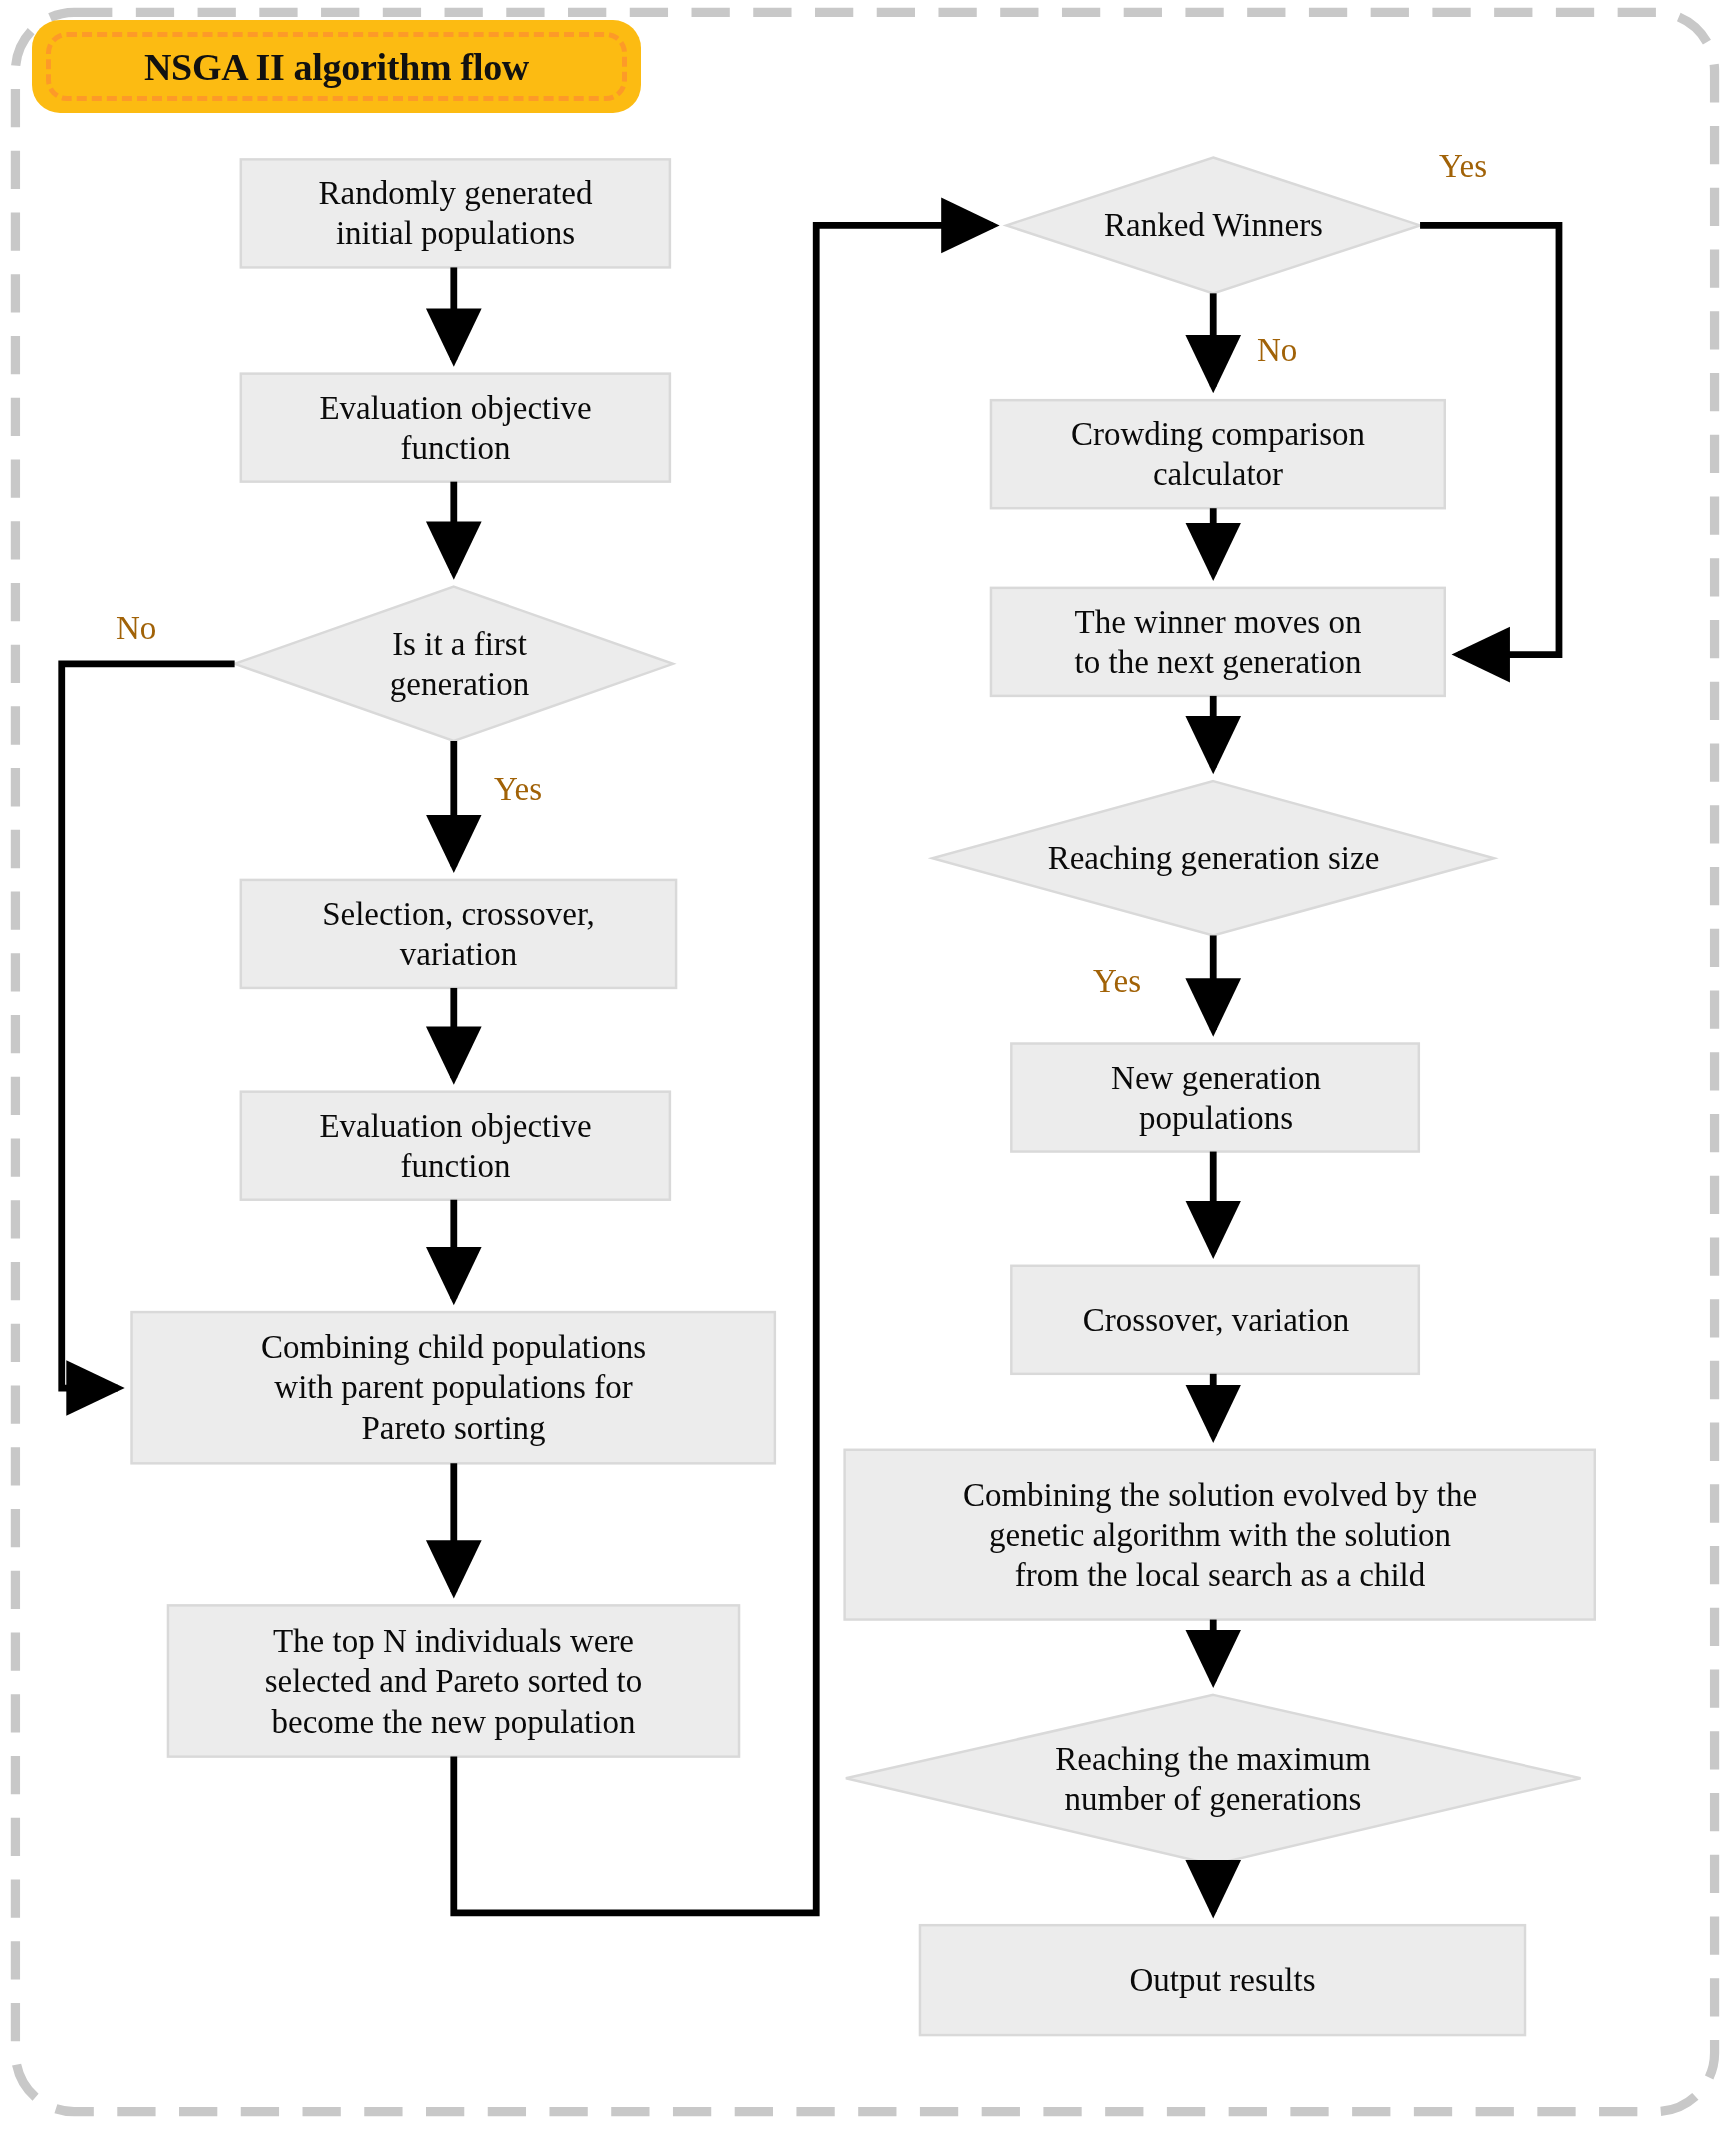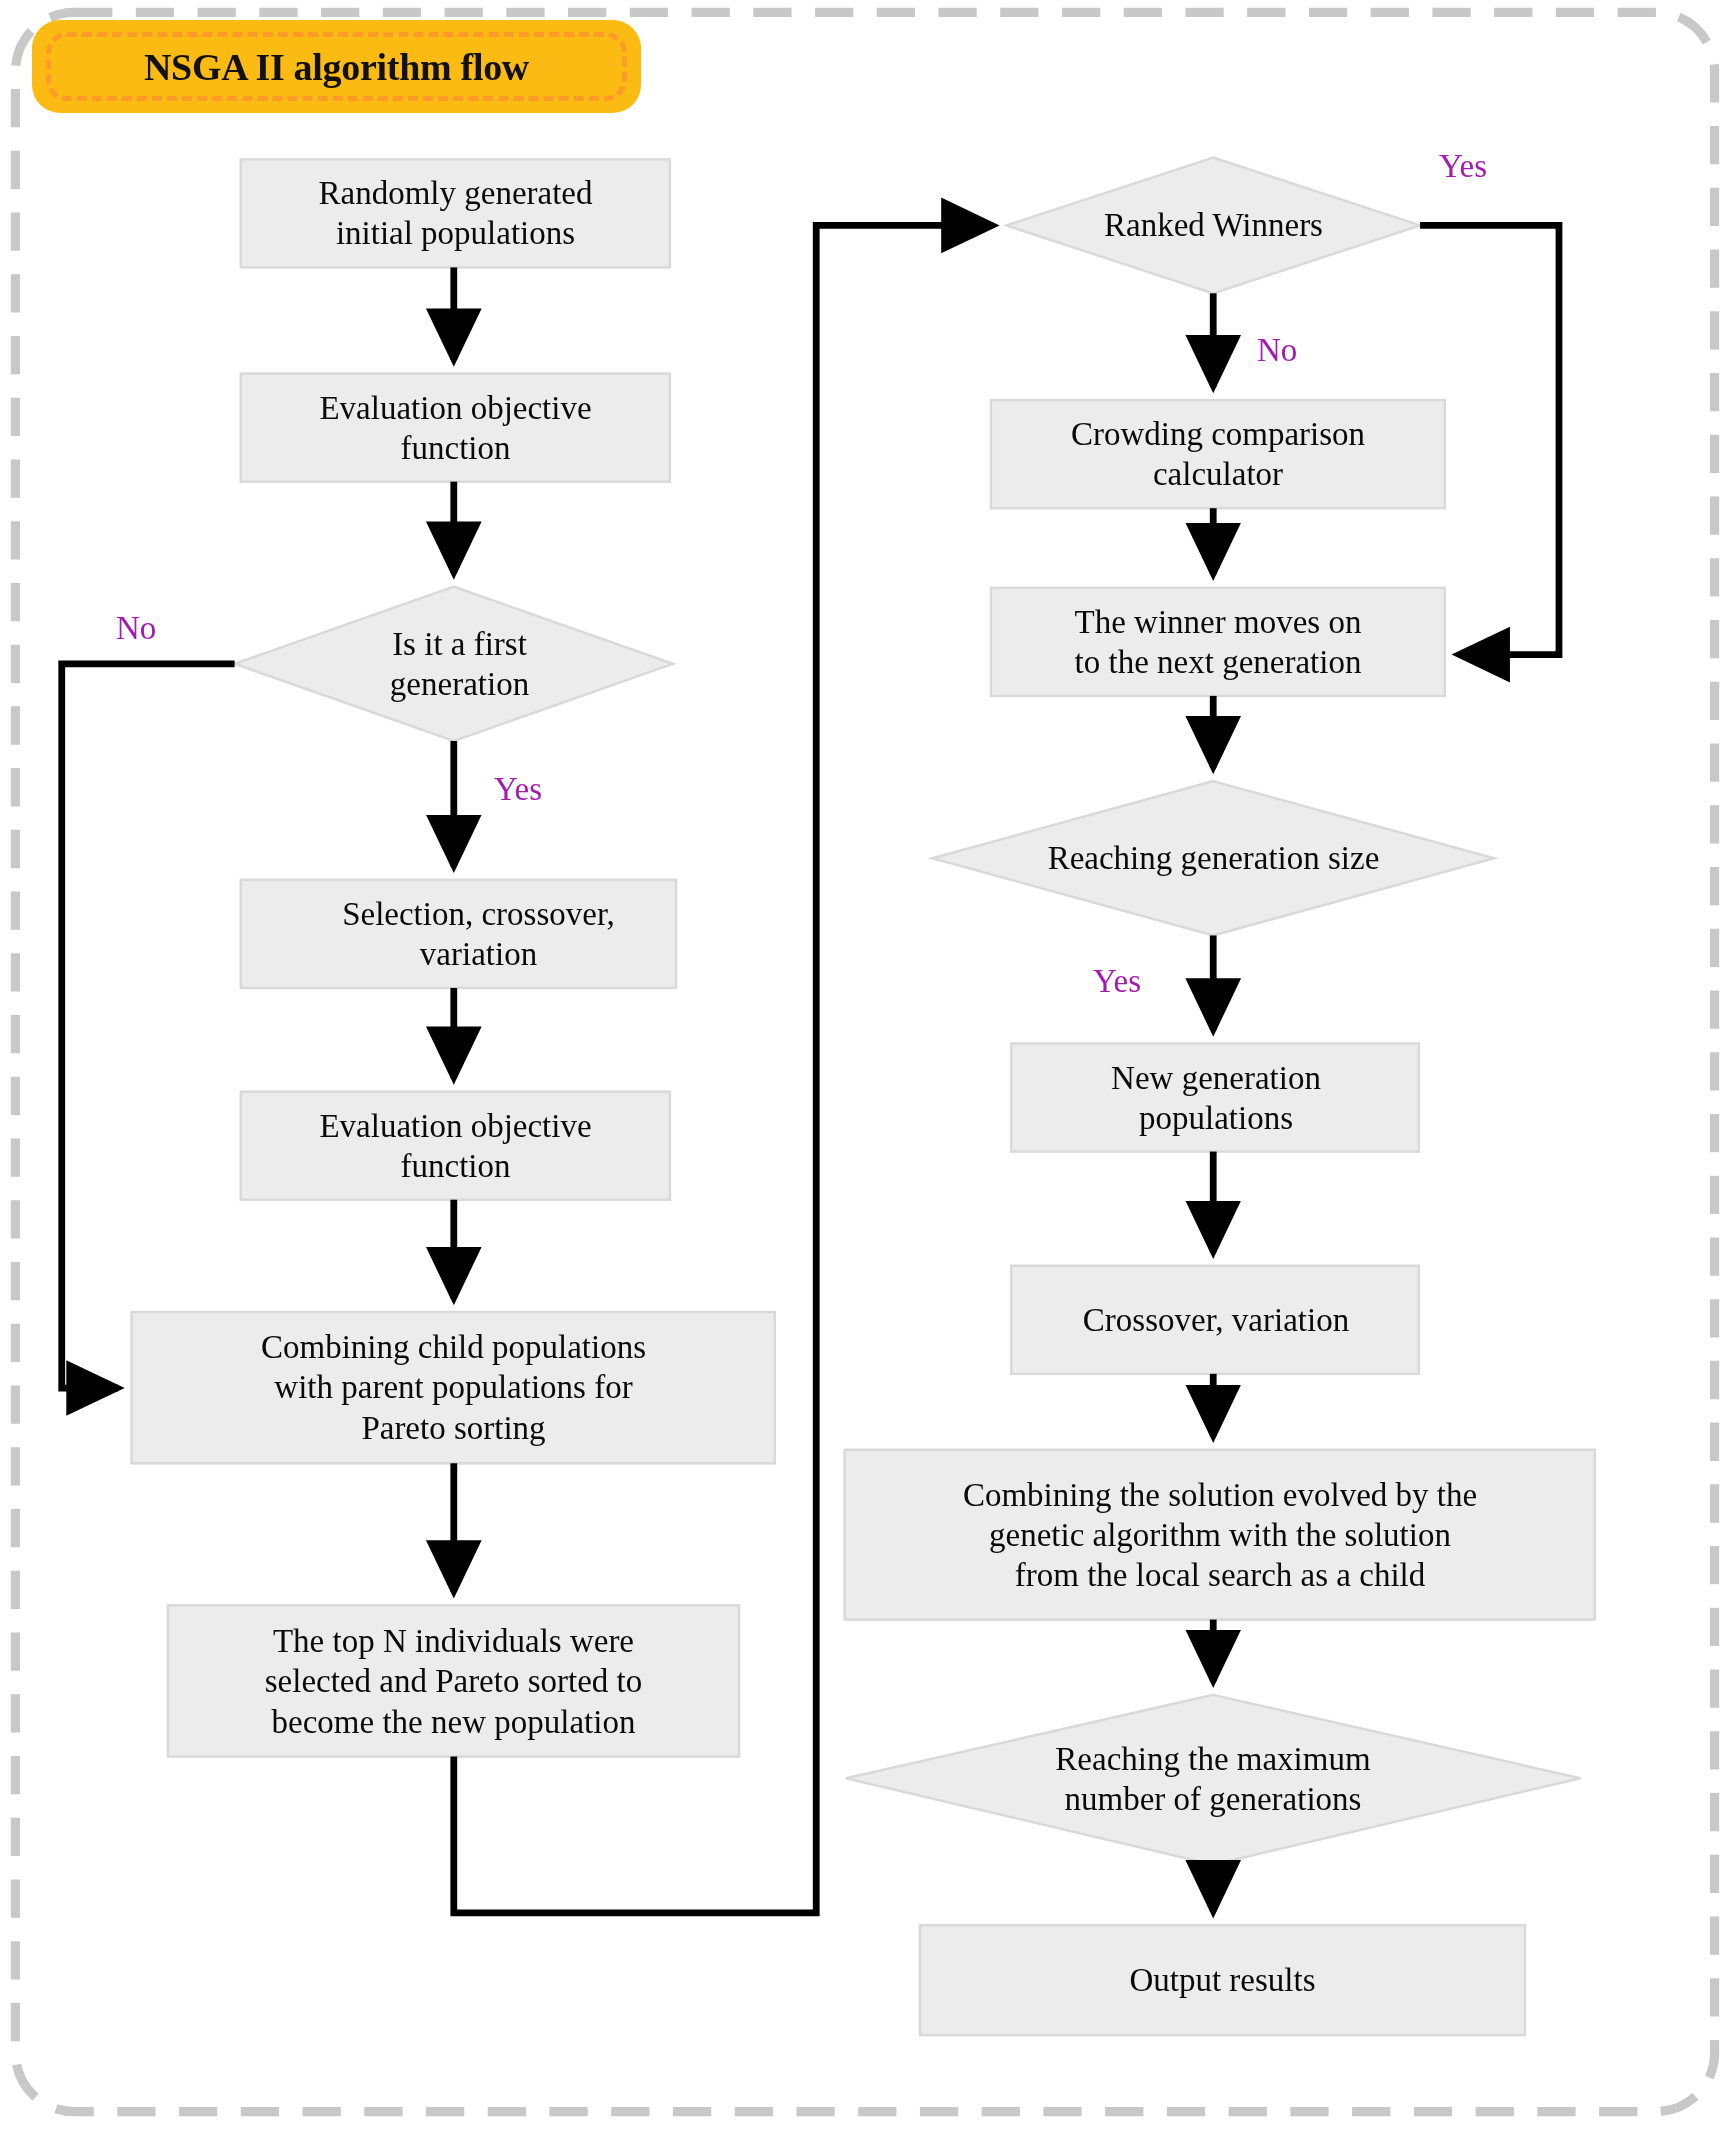--- a/index.html
+++ b/index.html
@@ -3,21 +3,21 @@
 <meta charset="utf-8">
 <style>
   html,body{margin:0;padding:0;background:#ffffff;}
   body{width:1730px;height:2129px;position:relative;overflow:hidden;
        font-family:"Liberation Serif","DejaVu Serif",serif;}
   #stage{position:absolute;left:0;top:0;width:1730px;height:2129px;}
   svg#canvas{position:absolute;left:0;top:0;width:1730px;height:2129px;}
   .nodelbl{position:absolute;display:flex;align-items:center;justify-content:center;
            text-align:center;color:#0a0a0a;line-height:1.22;font-size:33px;
            font-family:"Liberation Serif","DejaVu Serif",serif;pointer-events:none;}
-  .edgelbl{position:absolute;color:#a21caf;font-size:33px;white-space:nowrap;
+  .edgelbl{position:absolute;color:#a16207;font-size:33px;white-space:nowrap;
            font-family:"Liberation Serif","DejaVu Serif",serif;}
   #title-badge{position:absolute;left:32px;top:20px;width:609px;height:93px;
       border-radius:28px;background:#FCBB12;display:flex;align-items:center;justify-content:center;}
   #title-badge .inner{position:absolute;left:13.6px;top:12.4px;right:13.6px;bottom:12.4px;
       border:5.6px dashed #FD9A28;border-radius:21px;}
   #title-badge .txt{position:relative;font-weight:bold;font-size:38px;color:#111111;
       letter-spacing:-0.3px;font-family:"Liberation Serif","DejaVu Serif",serif;}
 </style>
 </head>
 <body>
@@ -83,21 +83,21 @@
 
   <div class="nodelbl" style="left:241px;top:159px;width:429px;height:108px;">
       <span>Randomly generated<br>initial populations</span>
     </div>
   <div class="nodelbl" style="left:241px;top:374px;width:429px;height:108px;">
       <span>Evaluation objective<br>function</span>
     </div>
   <div class="nodelbl" style="left:296px;top:610px;width:327px;height:108px;">
       <span>Is it a first<br>generation</span>
     </div>
-  <div class="nodelbl" style="left:241px;top:880px;width:435px;height:108px;padding-left:20px;">
+  <div class="nodelbl" style="left:241px;top:880px;width:435px;height:108px;">
       <span>Selection, crossover,<br>variation</span>
     </div>
   <div class="nodelbl" style="left:241px;top:1092px;width:429px;height:108px;">
       <span>Evaluation objective<br>function</span>
     </div>
   <div class="nodelbl" style="left:132px;top:1312px;width:643px;height:151px;">
       <span>Combining child populations<br>with parent populations for<br>Pareto sorting</span>
     </div>
   <div class="nodelbl" style="left:168px;top:1606px;width:571px;height:151px;">
       <span>The top N individuals were<br>selected and Pareto sorted to<br>become the new population</span>

